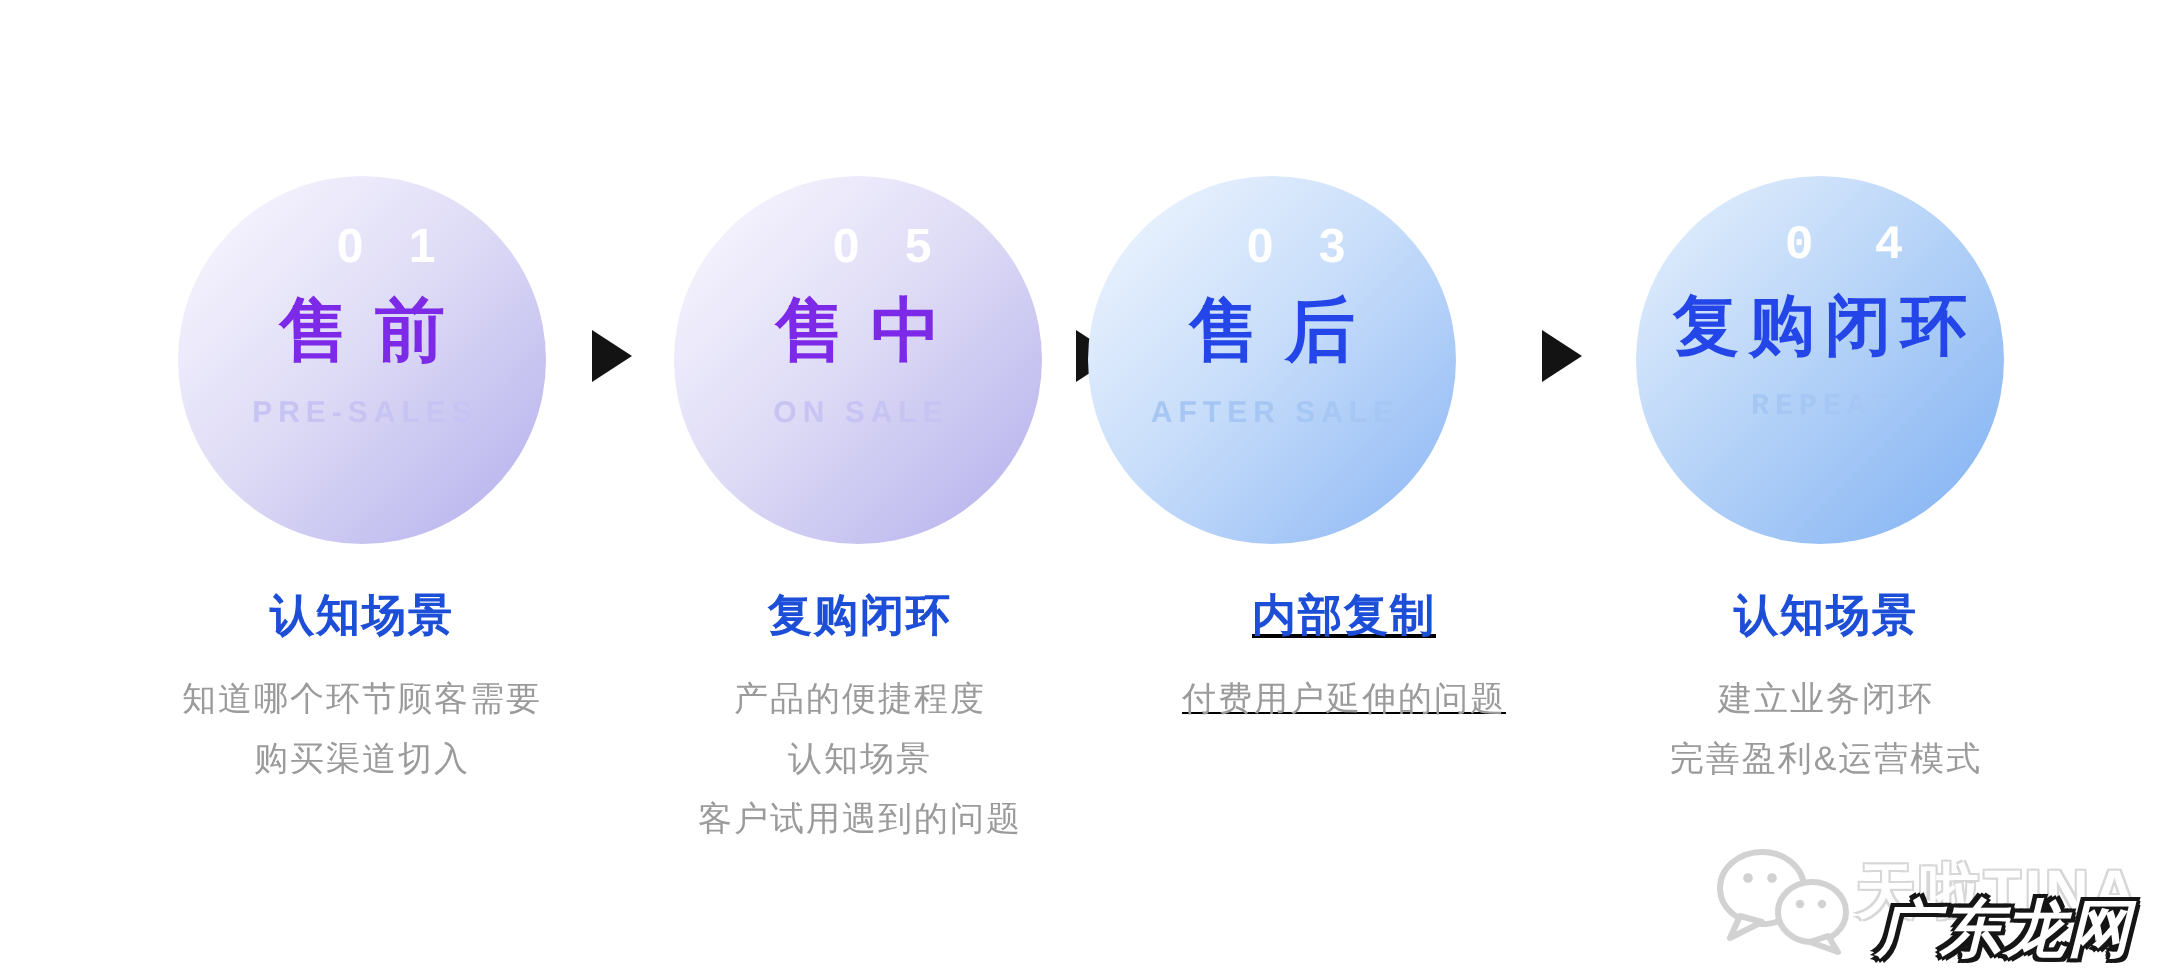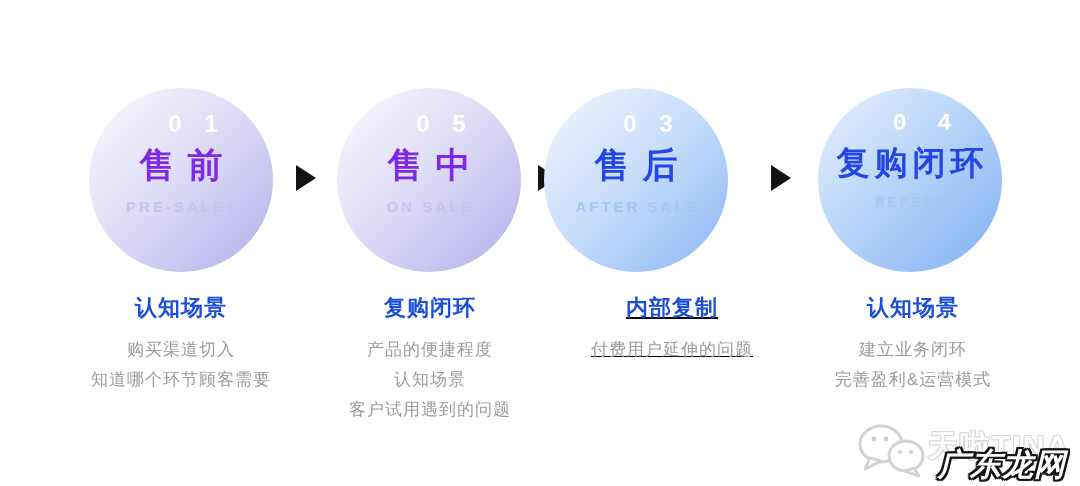--- a/index.html
+++ b/index.html
@@ -161,22 +161,22 @@
   <div class="arrow a3"></div>
 
   <div class="circle blue2 c4">
     <div class="stage-number">0 4</div>
     <div class="stage-title blue-text tight">复购闭环</div>
     <div class="stage-subtitle sub-blue">REPEAT</div>
   </div>
 
   <div class="desc-col d1">
     <div class="desc-heading">认知场景</div>
+    <div class="desc-line">知道哪个环节顾客需要</div>
     <div class="desc-line">购买渠道切入</div>
-    <div class="desc-line">知道哪个环节顾客需要</div>
   </div>
 
   <div class="desc-col d2">
     <div class="desc-heading">复购闭环</div>
     <div class="desc-line">产品的便捷程度</div>
     <div class="desc-line">认知场景</div>
     <div class="desc-line">客户试用遇到的问题</div>
   </div>
 
   <div class="desc-col d3">

